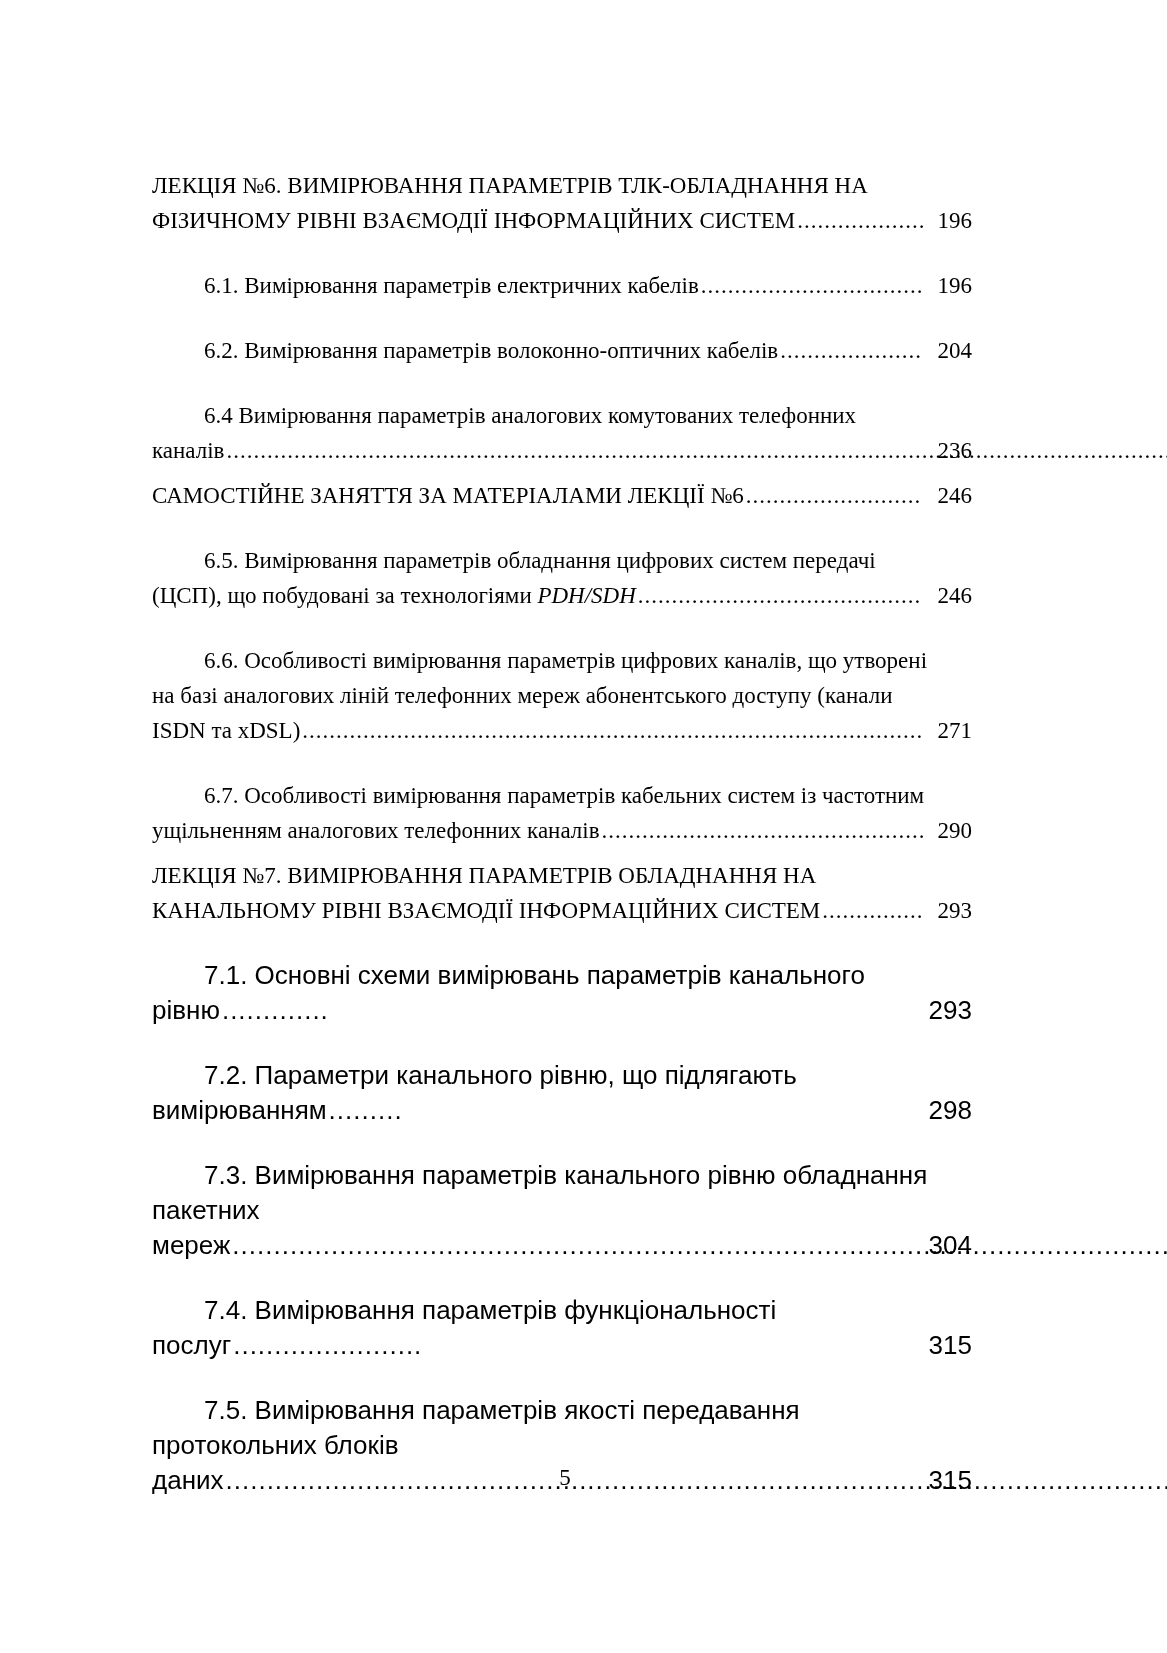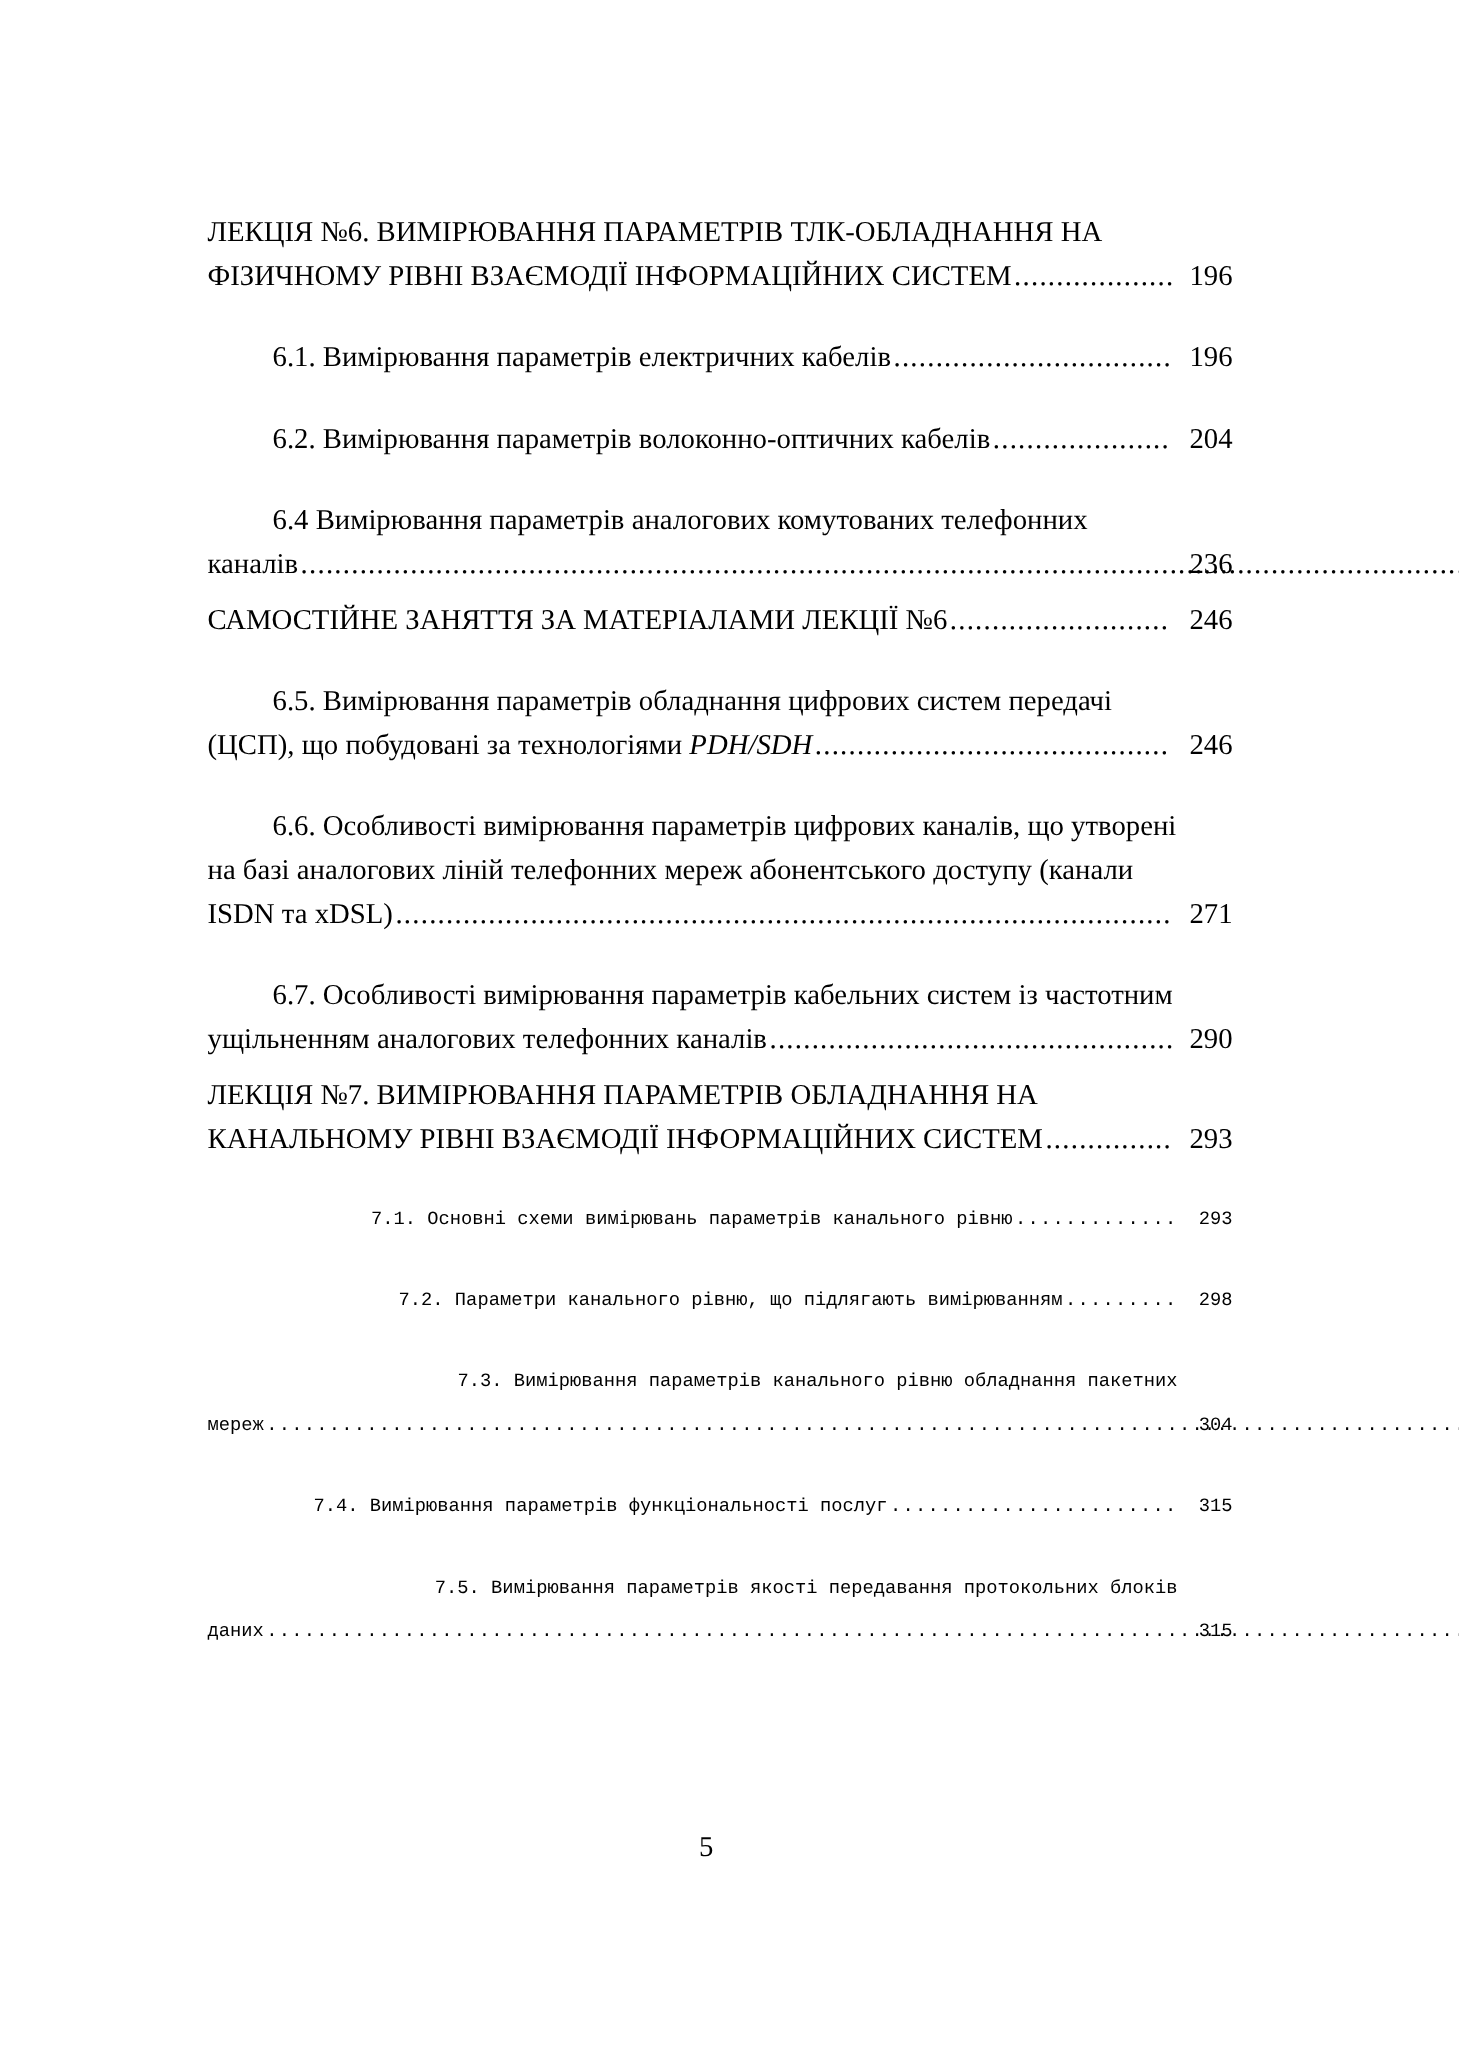--- a/index.html
+++ b/index.html
@@ -11,39 +11,38 @@
     background: #ffffff;
     color: #000000;
     font-family: "Liberation Serif", "DejaVu Serif", serif;
     font-size: 23px;
     line-height: 35px;
     overflow: hidden;
     margin: 0 auto;
   }
   .content {
     position: absolute;
-    left: 166px;
+    left: 152px;
     top: 158px;
     width: 820px;
   }
   .toc-entry {
     position: relative;
     padding-right: 44px;     
     text-indent: 52px;       
     text-align: left;
     margin-top: 30px;
   }
   .toc-entry.heading {
     text-indent: 0;
     margin: 10px 0;
   }
   .toc-entry.sans {
-    font-family: Liberation Mono, monospace;
-    font-size: 15px;
-    text-align: right;
+    font-family: Liberation Sans, sans-serif;
+    font-size: 26px;
   }
   .t { }
   .it { font-style: italic; }
   .leader {
     word-break: break-all;   
     margin-left: 2px;
     letter-spacing: 1px;
   }
   .pagenum {
     position: absolute;

